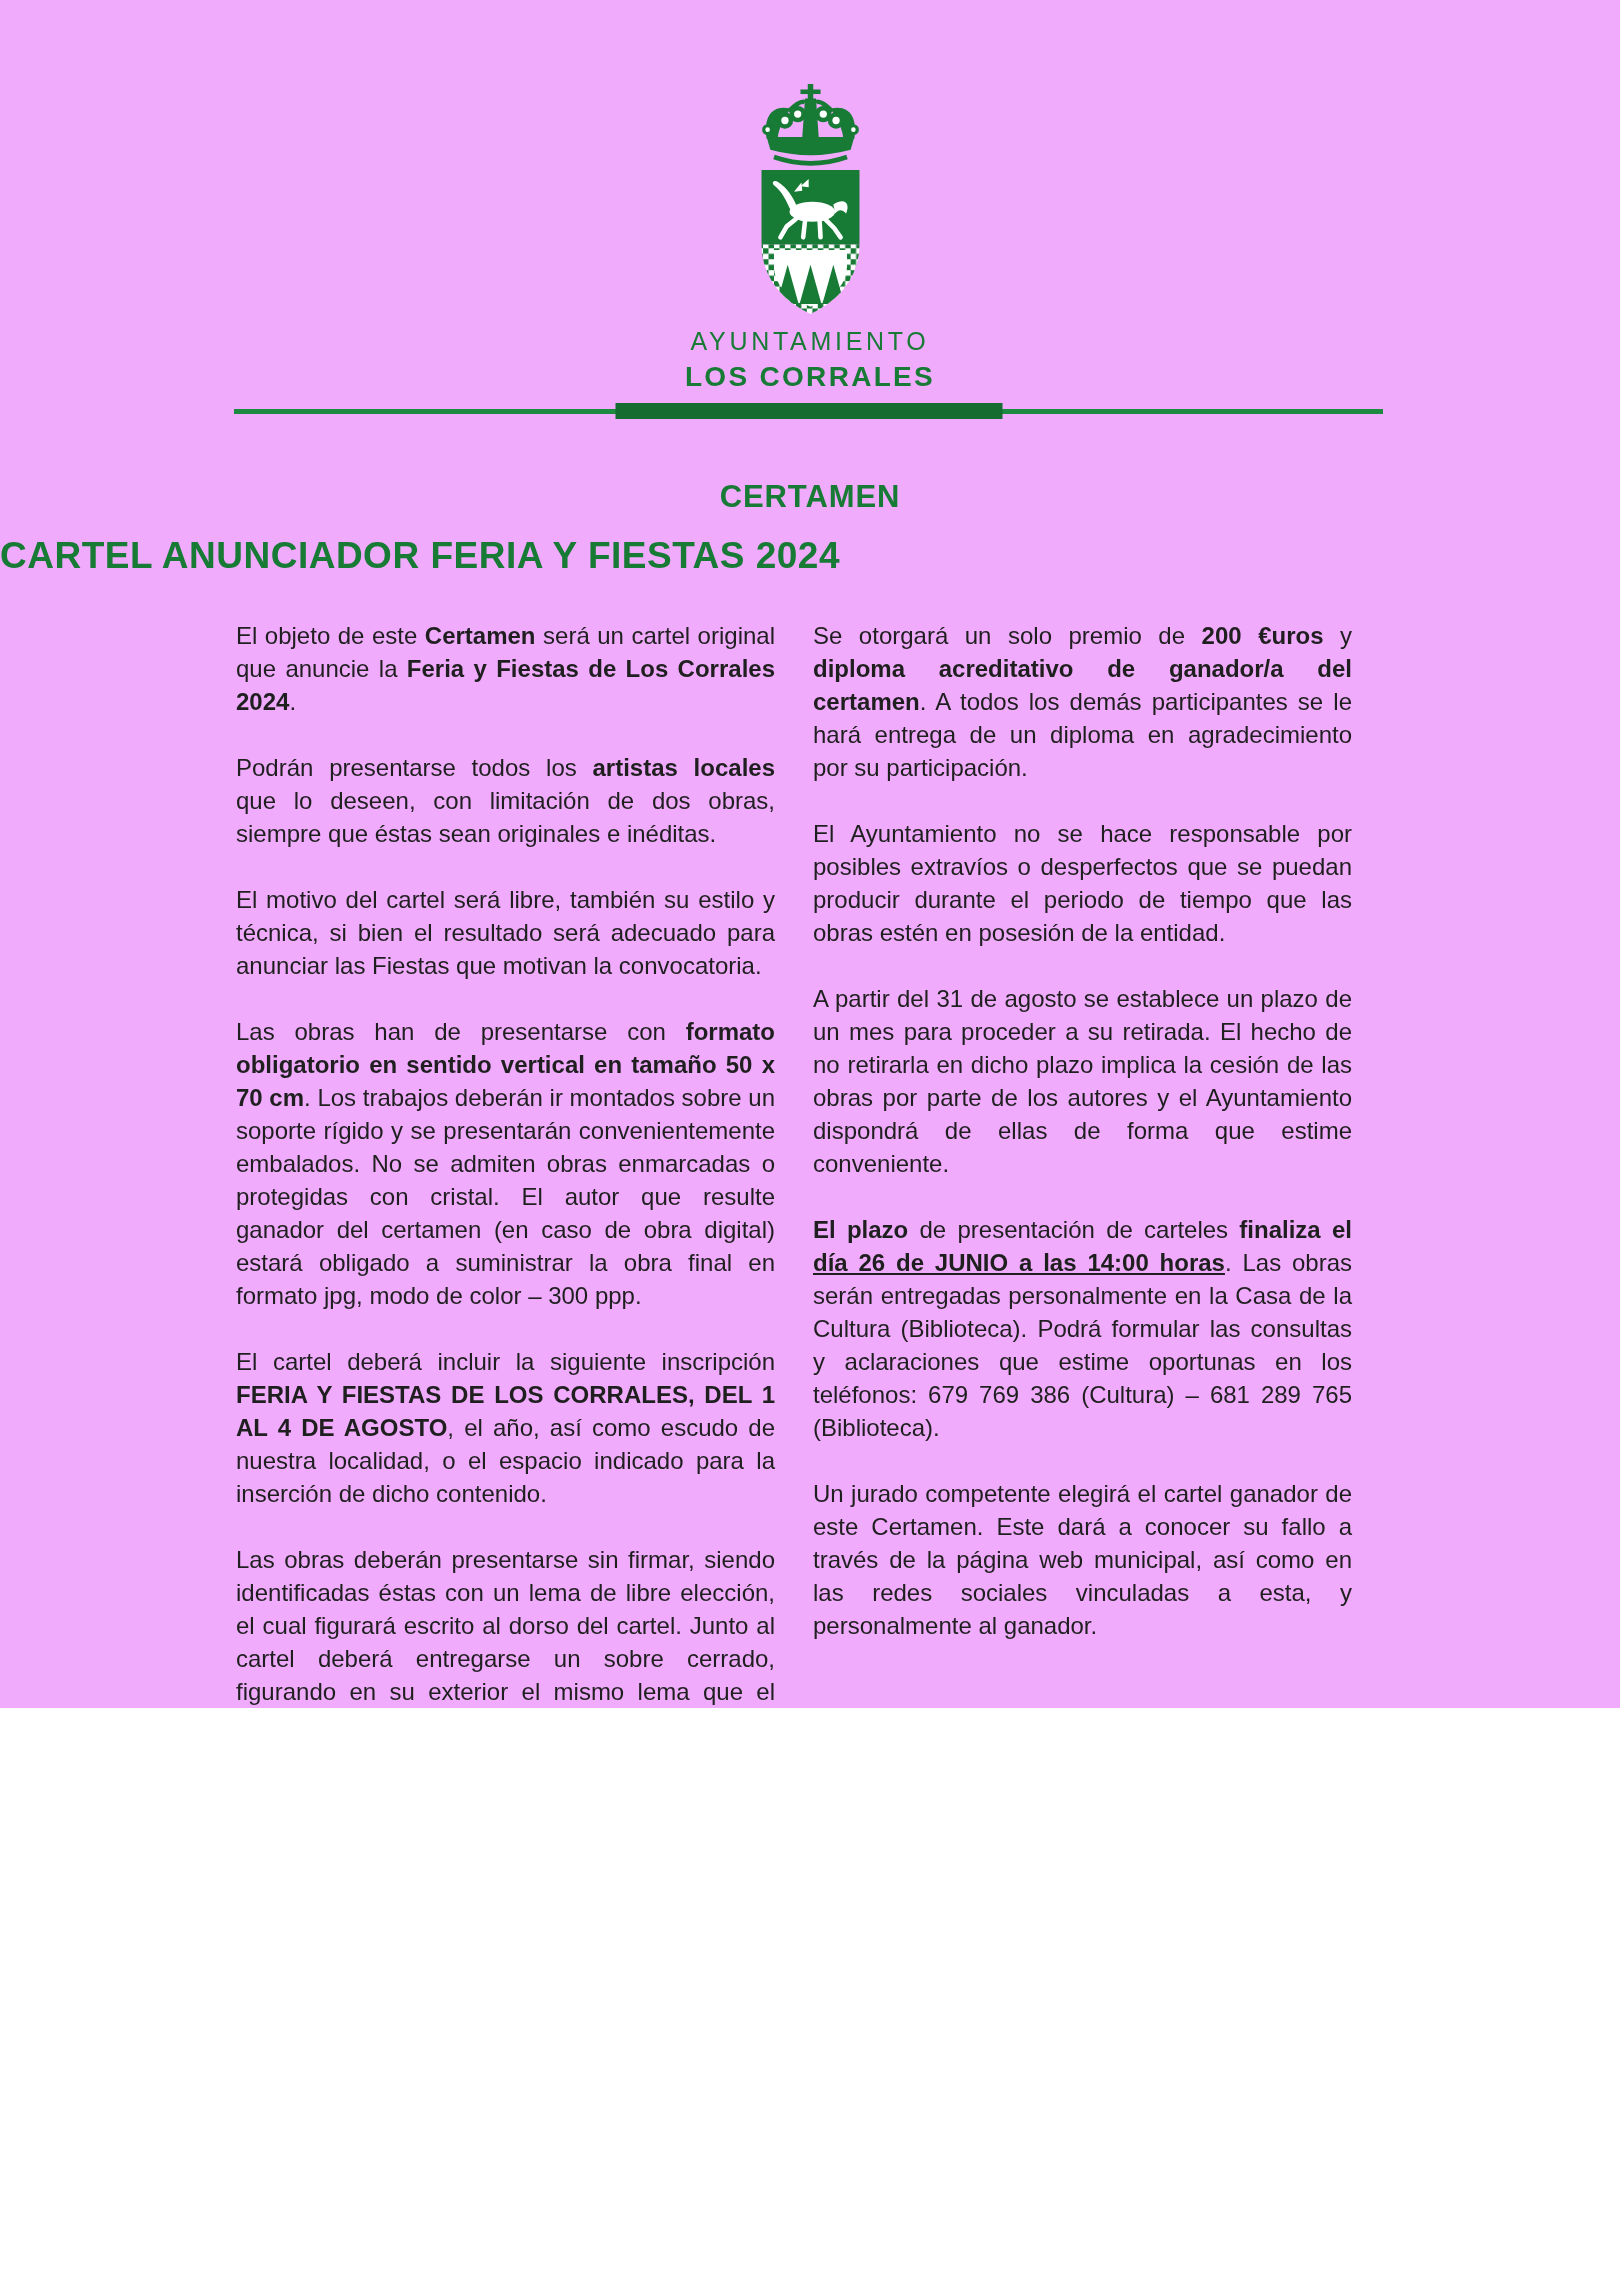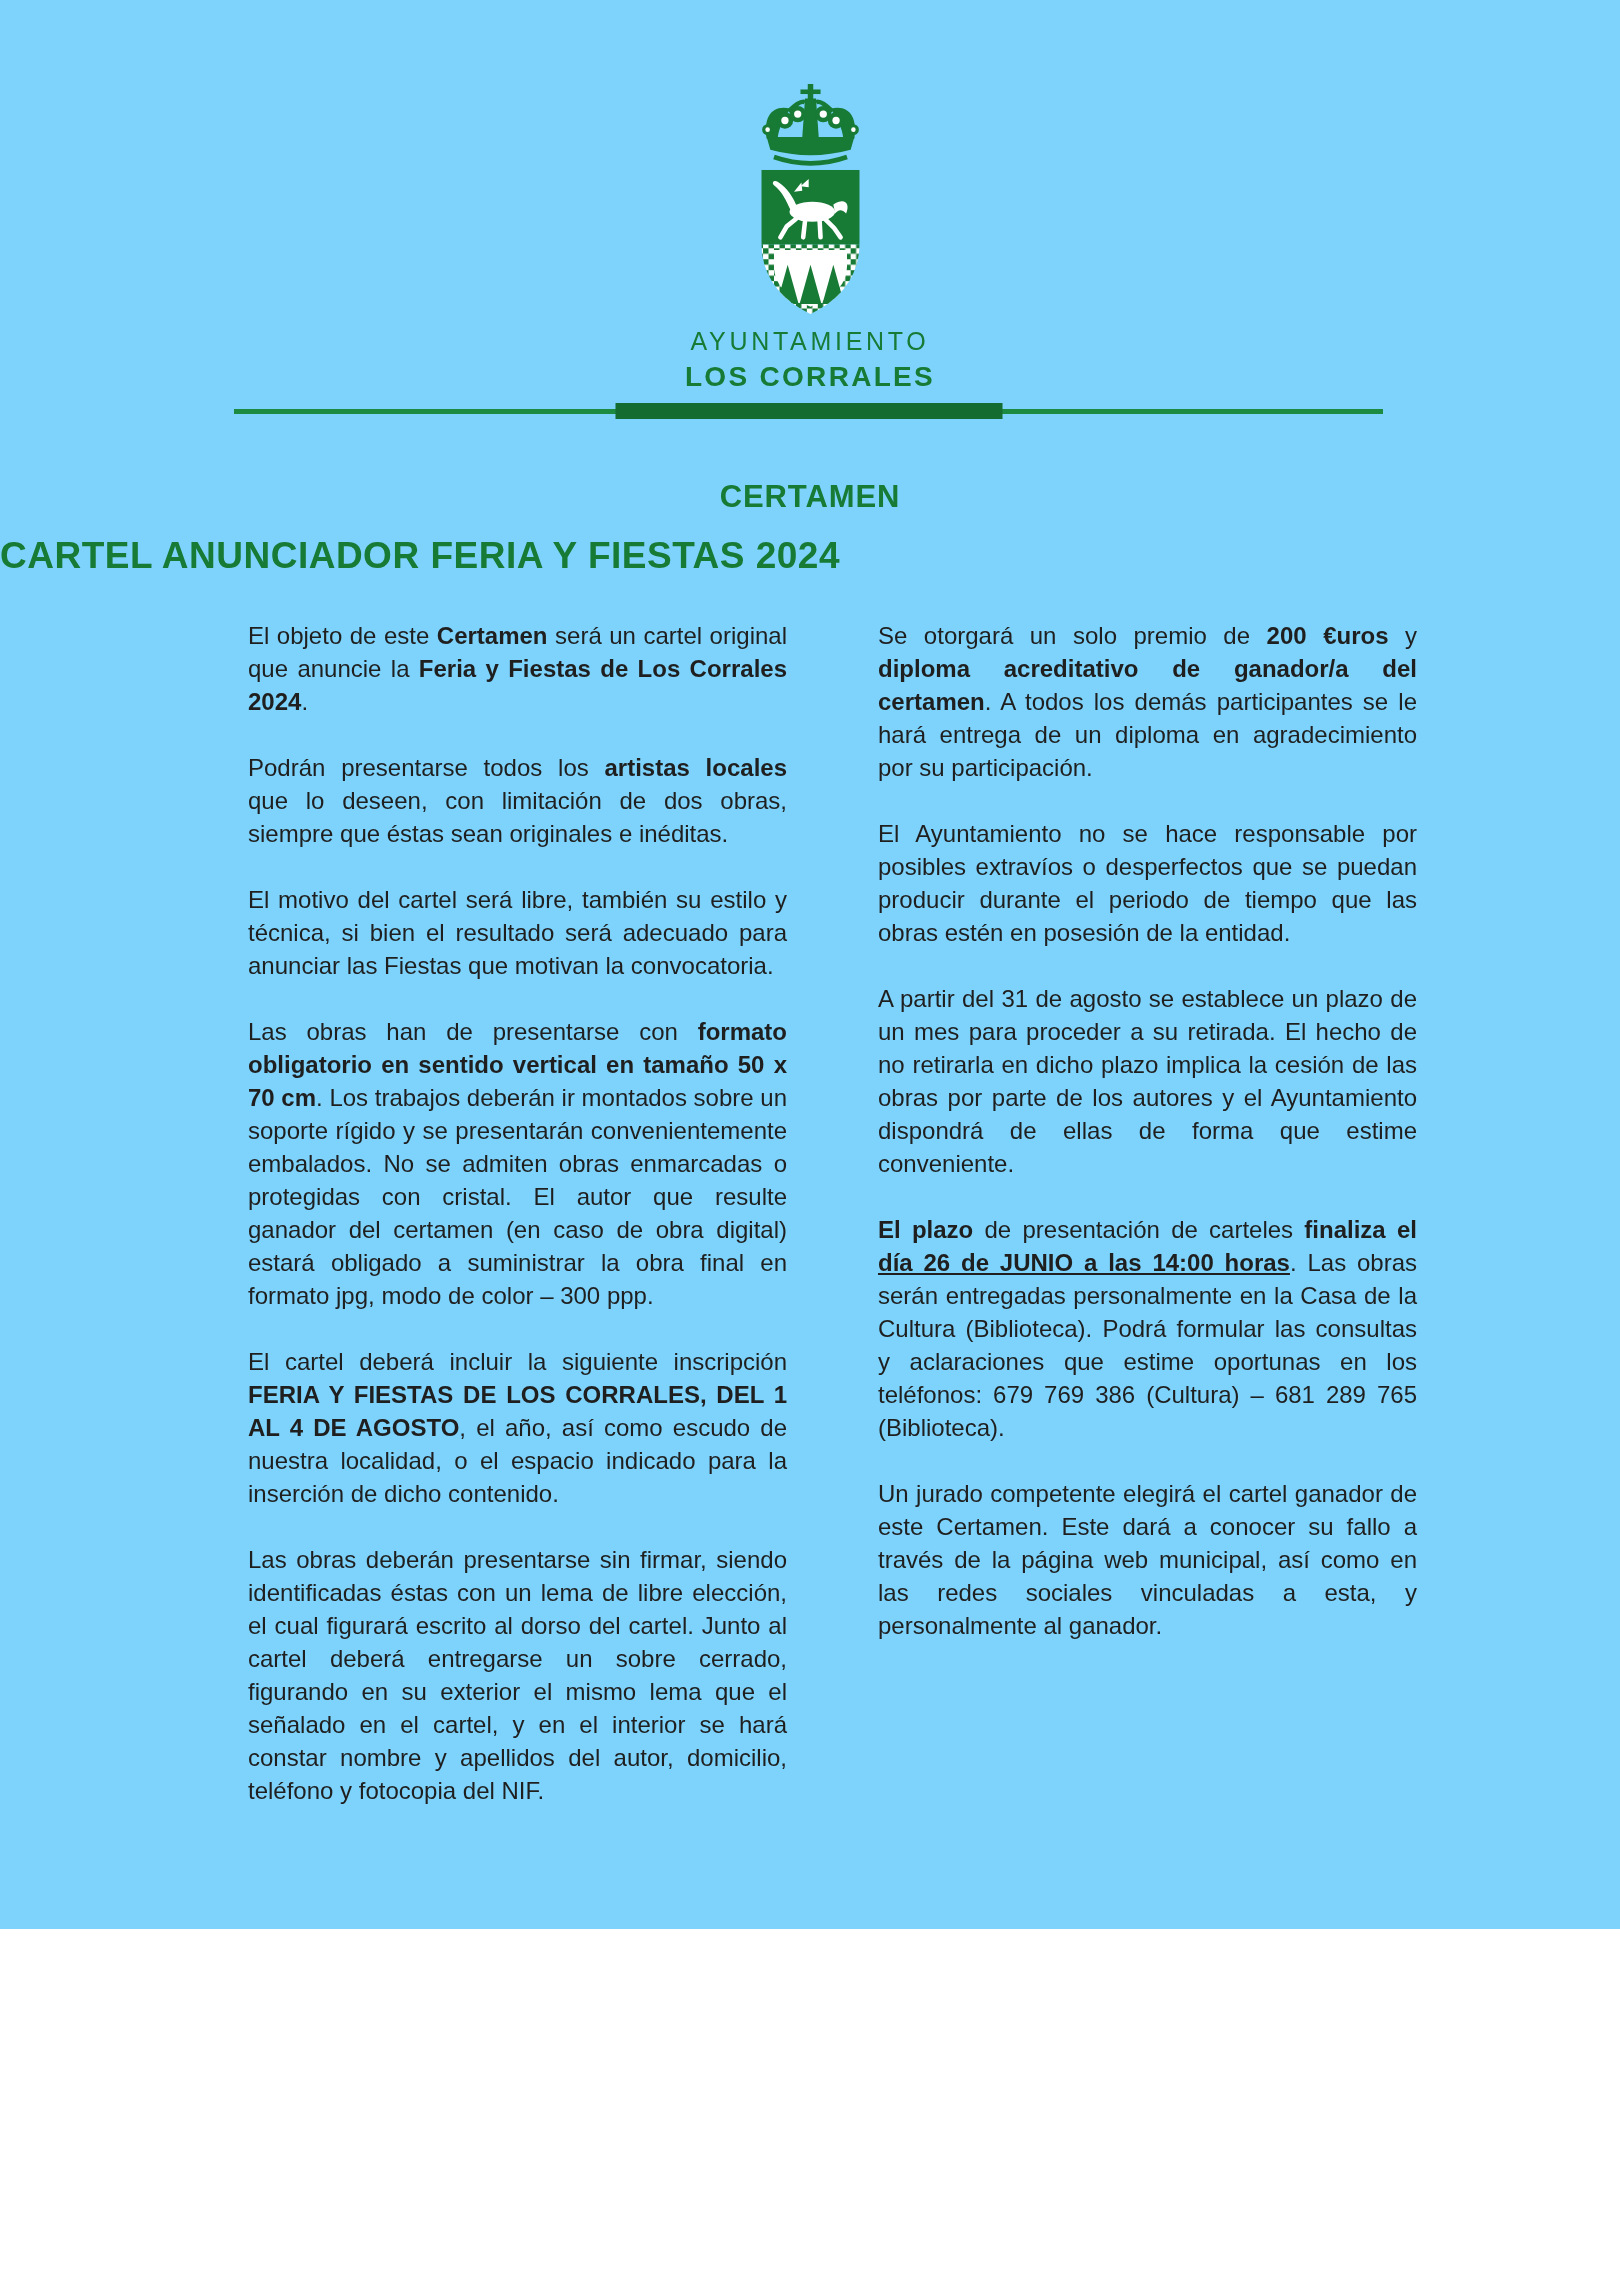--- a/index.html
+++ b/index.html
@@ -1,35 +1,35 @@
 <!DOCTYPE html>
 <html style="font-size:14.6px"><head>
 <meta charset="utf-8">
 <style>
   html,body{margin:0;padding:0;background:#ffffff;}
-  .page{position:relative;width:1620px;height:1929px;background:#7dd3fc;overflow:hidden;
+  .page{position:relative;width:1620px;height:1708px;background:#f0abfc;overflow:hidden;
         font-family:"Liberation Sans",sans-serif;color:#1f1f1f;}
 
   
   .header{position:absolute;top:0;left:0;width:100%;text-align:center;}
   .crest{display:block;margin:84px auto 0;}
   .org1{margin-top:12.8px;font-size:25px;font-weight:500;letter-spacing:3.7px;color:#177a35;}
   .org2{margin-top:5.5px;font-size:28px;font-weight:700;letter-spacing:2.3px;color:#177a35;}
   .rule{position:absolute;top:409px;left:234px;width:1149px;height:4.6px;background:#1d8a41;}
   .rule-bar{position:absolute;left:50%;top:-6.4px;transform:translateX(-50%);
             width:387px;height:16.4px;background:#146c30;}
 
   
   .title1{position:absolute;top:479px;left:0;width:100%;text-align:center;
           font-size:31px;font-weight:600;letter-spacing:0.9px;color:#177a35;}
   .title2{position:absolute;top:535px;left:0;width:100%;text-align:left;
           font-size:37px;font-weight:700;letter-spacing:0.5px;color:#177a35;}
 
   
-  .columns{position:absolute;top:619px;left:248px;width:1170px;display:flex;gap:91px;}
+  .columns{position:absolute;top:619px;left:236px;width:1170px;display:flex;gap:38px;}
   .col{width:539px;font-size:24px;line-height:33px;}
   .col p{margin:0 0 33px 0;text-align:justify;}
   .col p:last-child{margin-bottom:0;}
   .b{font-weight:700;}
   .u{text-decoration:underline;}
 
   
   .fline{position:absolute;top:2088px;left:153px;width:1314px;height:3.7px;background:#1d8a41;}
   .fgroup{position:absolute;top:2109px;height:80px;display:flex;align-items:center;gap:24px;}
   .fgroup .label{font-size:25px;color:#333333;white-space:nowrap;}

